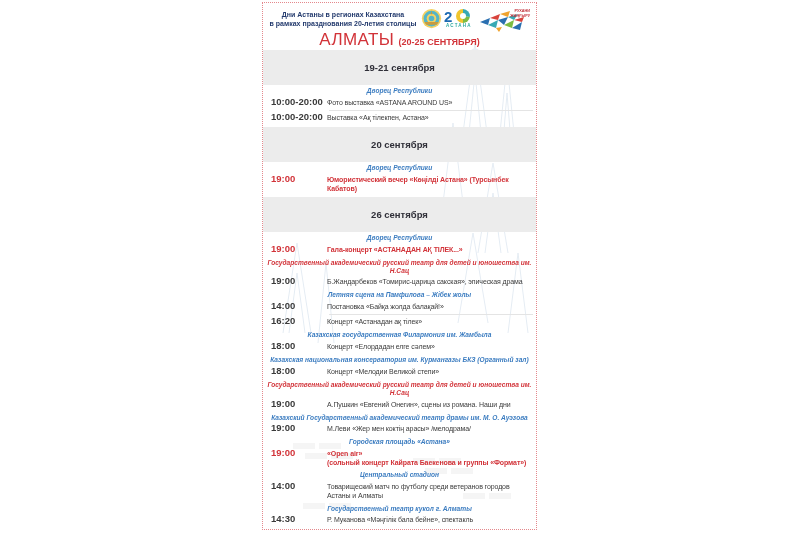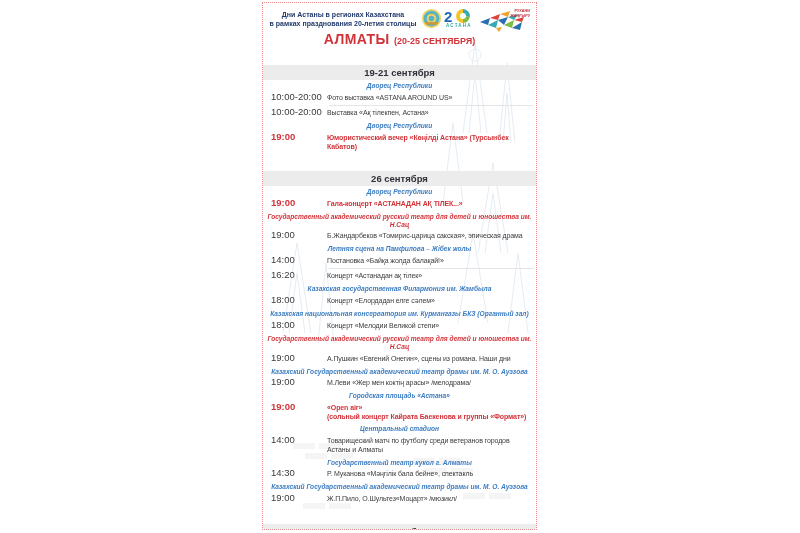--- a/index.html
+++ b/index.html
@@ -23,32 +23,32 @@
   .astana20 { position:relative; margin-left:2px; width:32px; height:24px; }
   .astana20 .n2 { font-size:15px; font-weight:800; color:#1d6ab2; line-height:1; }
   .astana20 .zero { position:absolute; left:12px; top:1px; }
   .astana20 .lbl { position:absolute; left:2px; top:15px; font-size:4.5px; font-weight:800;
                    color:#2ba99f; letter-spacing:1.2px; }
   .bird-wrap { position:relative; width:52px; height:25px; margin-left:2px; }
   .bird-wrap .rukhani { position:absolute; right:0; top:1px; font-size:3.8px; font-weight:800;
                         color:#c2313a; text-align:right; line-height:1.3; }
 
   .title-row { text-align:center; margin-top:1px; line-height:1; }
-  .title-city { color:var(--red, #d23339); font-weight:700; font-size:14px; letter-spacing:.4px; }
+  .title-city { color:var(--red, #d23339); font-weight:400; font-size:17px; letter-spacing:.4px; }
   .title-dates { color:var(--red, #d23339); font-weight:700; font-size:9px; }
 
   .date-band { background:var(--band, #ececec); text-align:center; font-weight:700;
-               font-size:9.5px; color:#2f2f38; padding:2px 0; margin-top:18px; }
+               font-size:9.5px; color:#2f2f38; padding:12px 0; margin-top:2px; }
   .venue { text-align:center; font-style:italic; font-size:6.6px; font-weight:700;
            padding:2px 2px 1px 2px; line-height:1.2; }
   .venue.blue { color:var(--blue, #3b7cc0); }
   .venue.red  { color:var(--red, #d23339); }
 
   .event { display:flex; align-items:flex-start; padding:1px 0 2px 0; }
-  .time  { flex:0 0 64px; padding-left:8px; font-size:9.5px; font-weight:400; color:#3a3a3a;
+  .time  { flex:0 0 64px; padding-left:8px; font-size:9.5px; font-weight:700; color:#3a3a3a;
            line-height:1.15; }
   .etext { flex:1; font-size:7px; color:#3b3b3b; padding-right:3px; line-height:1.3;
            letter-spacing:-0.1px; padding-top:1px; }
   .event.red .time, .event.red .etext { color:var(--red, #d23339); font-weight:700; }
   .sep { border-top:1px solid #e4e4e4; margin-left:66px; margin-right:3px; }
 </style>
 </head>
 <body>
 
 <div class="canvas">
@@ -150,20 +150,21 @@
               <div class="">Фото выставка «ASTANA AROUND US»</div>
             </div>
           </div>
           <div class="sep"></div>
           <div class="event">
             <div class="time">10:00-20:00</div>
             <div class="etext">
               <div class="">Выставка «Ақ тілекпен, Астана»</div>
             </div>
           </div>
+          <div class="date-band">20 сентября</div>
           <div class="venue blue">Дворец Республики</div>
           <div class="event red">
             <div class="time">19:00</div>
             <div class="etext">
               <div class="">Юмористический вечер «Көңілді Астана» (Турсынбек Кабатов)</div>
             </div>
           </div>
           <div class="date-band">26 сентября</div>
           <div class="venue blue">Дворец Республики</div>
           <div class="event red">

